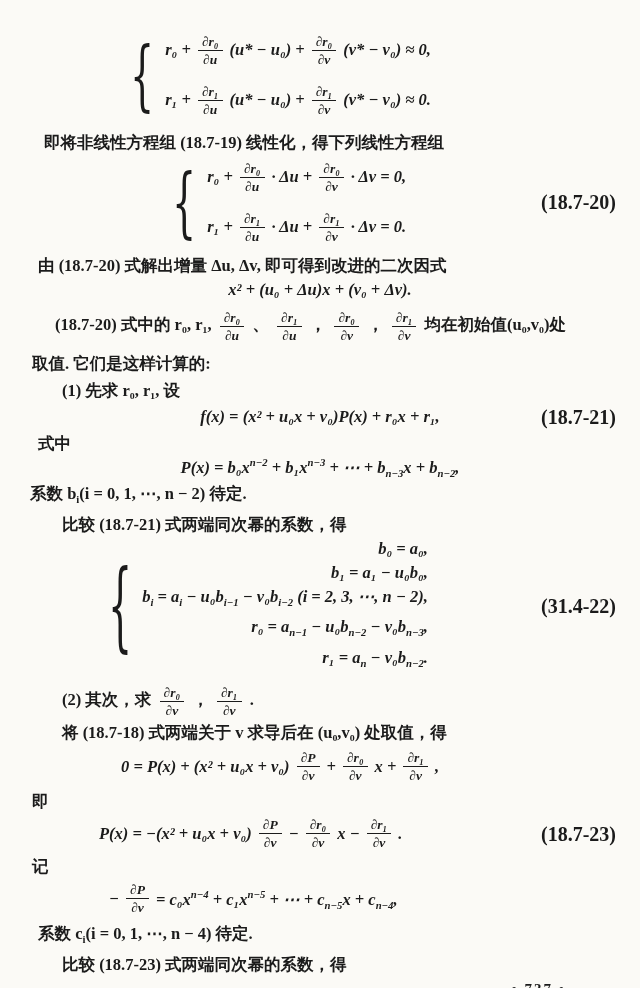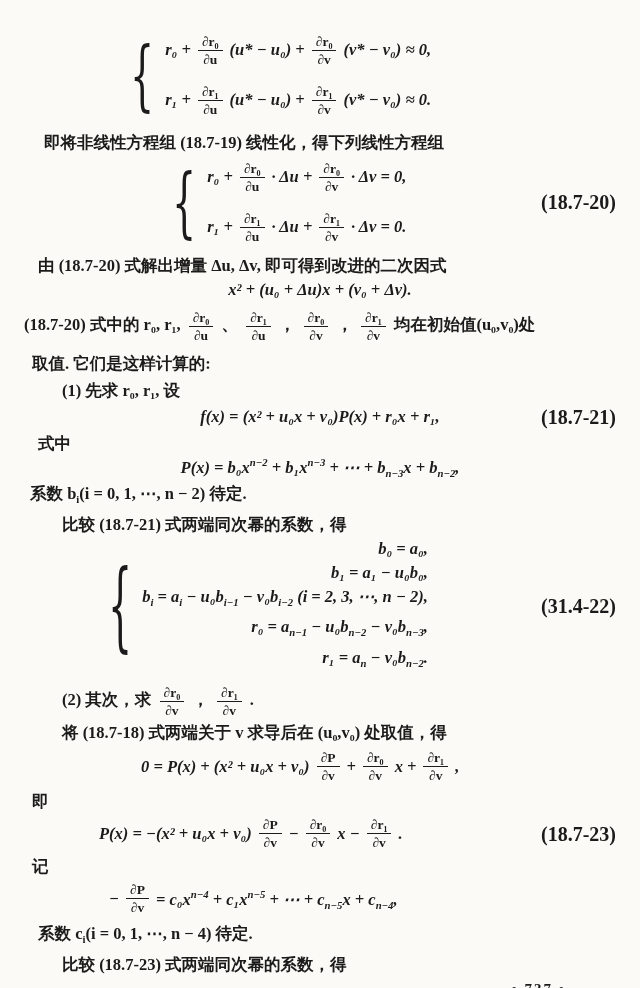--- a/index.html
+++ b/index.html
@@ -4,21 +4,21 @@
 <style>
   html,body{margin:0;padding:0;background:#e8e6e1;}
   .page{
     width:640px;height:988px;box-sizing:border-box;
     background:#fbfaf6;color:#1b1b1b;
     font-family:"Liberation Serif","DejaVu Serif",serif;
     padding-top:24px;overflow:hidden;position:relative;margin:0 auto;
   }
   .para{font-size:16.5px;line-height:21px;font-weight:600;margin:0;white-space:nowrap;}
   .mt{font-style:italic;font-weight:700;font-size:16.5px;text-align:right;}
-  .frac{display:inline-block;vertical-align:middle;text-align:center;margin:0 4px;font-weight:700;}
+  .frac{display:inline-block;vertical-align:middle;text-align:center;margin:0 4px;font-style:italic;font-weight:700;}
   .fn{display:block;font-size:13.5px;line-height:15px;padding:0 4px 1px;border-bottom:1.5px solid #1b1b1b;}
   .fd{display:block;font-size:13.5px;line-height:15px;padding:1px 4px 0;}
   .sys{display:flex;align-items:center;}
   .brace{font-family:"DejaVu Serif",serif;font-weight:400;line-height:1;display:inline-block;}
   .b2{font-size:38px;transform:scaleY(2.0);margin-right:8px;}
   .b5{font-size:38px;transform:scaleY(2.55);margin-right:10px;}
   .rows{display:flex;flex-direction:column;}
   .rows.g10{gap:10px;}
   .rows.g1{gap:1px;}
   .mrow{display:flex;align-items:center;white-space:nowrap;min-height:40px;}
@@ -28,33 +28,33 @@
   .eqlabel{position:absolute;right:24px;top:50%;transform:translateY(-50%);font-weight:700;font-style:normal;font-size:20px;}
   .ceq{text-align:center;}
   sub,sup{font-size:0.65em;}
   
   #sysApprox{margin:6px 0 0 130px;}
   #paraLinearize{margin:12px 0 0 44px;}
   #sysLinearRow{margin-top:4px;}
   #sysLinear{margin-left:172px;}
   #paraIncrement{margin:8px 12px 0 38px;}
   #eqQuadratic{margin-top:4px;}
-  #paraValues{margin:10px 0 0 0;padding-left:24px;white-space:nowrap;}
+  #paraValues{margin:10px 0 0 0;padding-left:55px;white-space:nowrap;}
   #paraValues2{margin:10px 0 0 32px;}
   #paraStep1{margin:6px 0 0 62px;}
   #eqFxRow{margin-top:6px;}
   #paraWhere{margin:6px 0 0 38px;}
   #eqPx{margin-top:2px;}
   #paraCoefB{margin:4px 0 0 30px;}
   #paraCompare21{margin:4px 0 0 62px;}
   #sysRecRow{margin-top:2px;}
   #sysRec{margin-left:108px;}
   #paraStep2{margin:10px 0 0 62px;white-space:nowrap;}
   #paraDerivative{margin:4px 0 0 62px;}
-  #eqZero{margin-top:4px;padding-left:118px;margin-left:20px;}
+  #eqZero{margin-top:4px;padding-left:118px;}
   #paraIe{margin:4px 0 0 32px;}
   #eqPxNegRow{margin-top:2px;}
   #eqPxNeg{padding-left:96px;}
   #paraDenote{margin:2px 0 0 32px;}
   #eqDpdv{margin-top:2px;padding-left:106px;}
   #paraCoefC{margin:4px 0 0 38px;}
   #paraCompare23{margin:4px 0 0 62px;}
   #footer{margin-top:6px;text-align:right;padding-right:74px;font-weight:700;font-size:15px;letter-spacing:2px;}
 </style>
 </head>

